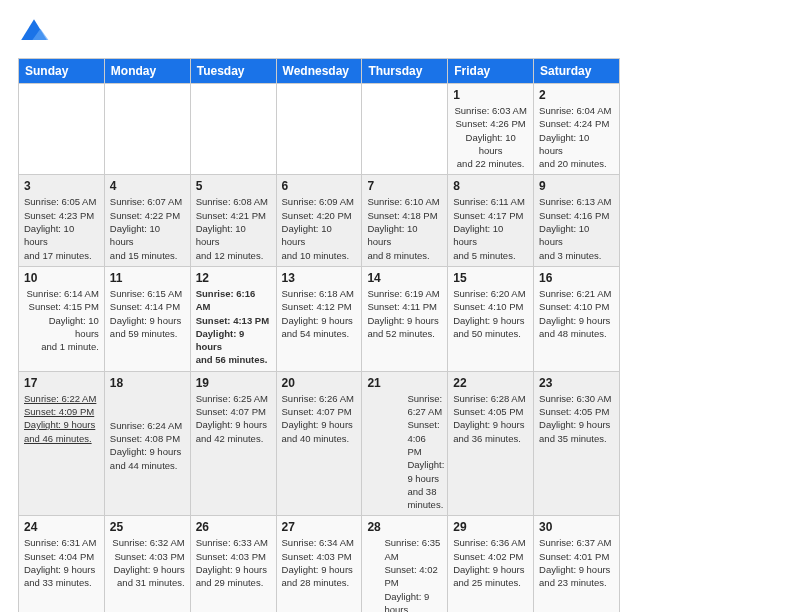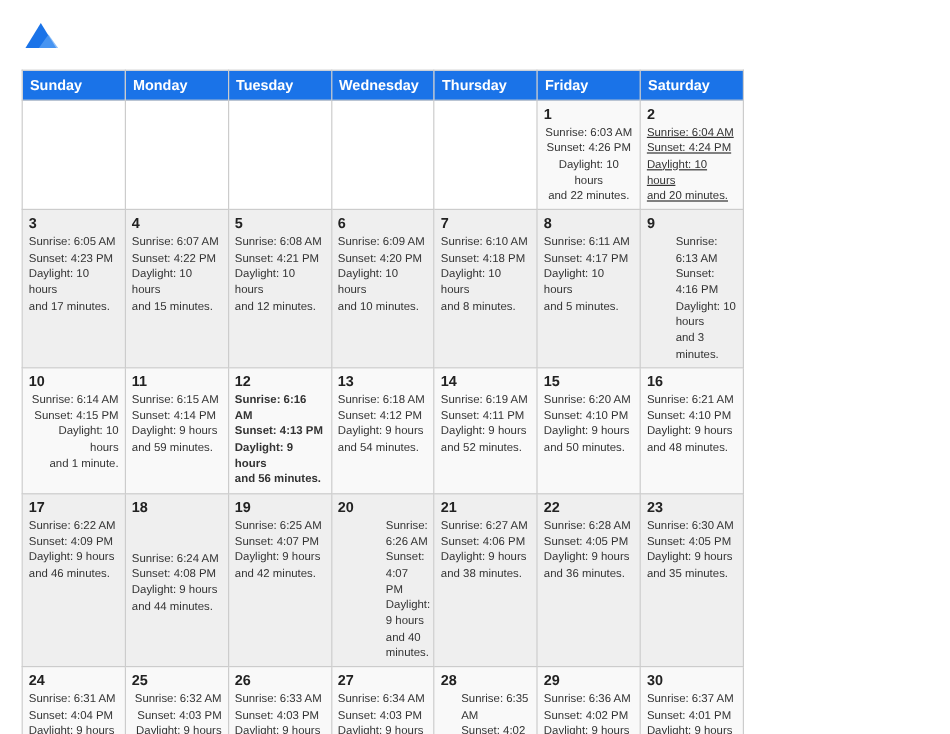--- a/index.html
+++ b/index.html
@@ -137,21 +137,21 @@
           <td class="empty-cell"></td>
           <td>
             <span class="day-num">1</span>
             <div class="day-info" style="white-space: pre-line; text-align: center;">Sunrise: 6:03 AM
 Sunset: 4:26 PM
 Daylight: 10 hours
 and 22 minutes.</div>
           </td>
           <td>
             <span class="day-num">2</span>
-            <div class="day-info" style="white-space: pre-line; text-decoration: underline;">Sunrise: 6:04 AM
+            <div class="day-info" style="white-space: pre-line;">Sunrise: 6:04 AM
 Sunset: 4:24 PM
 Daylight: 10 hours
 and 20 minutes.</div>
           </td>
         </tr>
         <tr>
           <td>
             <span class="day-num">3</span>
             <div class="day-info" style="white-space: pre-line;">Sunrise: 6:05 AM
 Sunset: 4:23 PM
@@ -188,21 +188,21 @@
           </td>
           <td>
             <span class="day-num">8</span>
             <div class="day-info" style="white-space: pre-line;">Sunrise: 6:11 AM
 Sunset: 4:17 PM
 Daylight: 10 hours
 and 5 minutes.</div>
           </td>
           <td>
             <span class="day-num">9</span>
-            <div class="day-info" style="white-space: pre-line; margin-left: 24px;">Sunrise: 6:13 AM
+            <div class="day-info" style="white-space: pre-line;">Sunrise: 6:13 AM
 Sunset: 4:16 PM
 Daylight: 10 hours
 and 3 minutes.</div>
           </td>
         </tr>
         <tr>
           <td>
             <span class="day-num">10</span>
             <div class="day-info" style="white-space: pre-line; text-align: right;">Sunrise: 6:14 AM
 Sunset: 4:15 PM
@@ -248,49 +248,49 @@
             <span class="day-num">16</span>
             <div class="day-info" style="white-space: pre-line;">Sunrise: 6:21 AM
 Sunset: 4:10 PM
 Daylight: 9 hours
 and 48 minutes.</div>
           </td>
         </tr>
         <tr>
           <td>
             <span class="day-num">17</span>
-            <div class="day-info" style="white-space: pre-line;">Sunrise: 6:22 AM
+            <div class="day-info" style="white-space: pre-line; text-decoration: underline;">Sunrise: 6:22 AM
 Sunset: 4:09 PM
 Daylight: 9 hours
 and 46 minutes.</div>
           </td>
           <td>
             <span class="day-num">18</span>
             <div class="day-info" style="white-space: pre-line; margin-top: 29px;">Sunrise: 6:24 AM
 Sunset: 4:08 PM
 Daylight: 9 hours
 and 44 minutes.</div>
           </td>
           <td>
             <span class="day-num">19</span>
             <div class="day-info" style="white-space: pre-line;">Sunrise: 6:25 AM
 Sunset: 4:07 PM
 Daylight: 9 hours
 and 42 minutes.</div>
           </td>
           <td>
             <span class="day-num">20</span>
-            <div class="day-info" style="white-space: pre-line; margin-left: 40px;">Sunrise: 6:26 AM
+            <div class="day-info" style="white-space: pre-line;">Sunrise: 6:26 AM
 Sunset: 4:07 PM
 Daylight: 9 hours
 and 40 minutes.</div>
           </td>
           <td>
             <span class="day-num">21</span>
-            <div class="day-info" style="white-space: pre-line;">Sunrise: 6:27 AM
+            <div class="day-info" style="white-space: pre-line; margin-left: 40px;">Sunrise: 6:27 AM
 Sunset: 4:06 PM
 Daylight: 9 hours
 and 38 minutes.</div>
           </td>
           <td>
             <span class="day-num">22</span>
             <div class="day-info" style="white-space: pre-line;">Sunrise: 6:28 AM
 Sunset: 4:05 PM
 Daylight: 9 hours
 and 36 minutes.</div>

